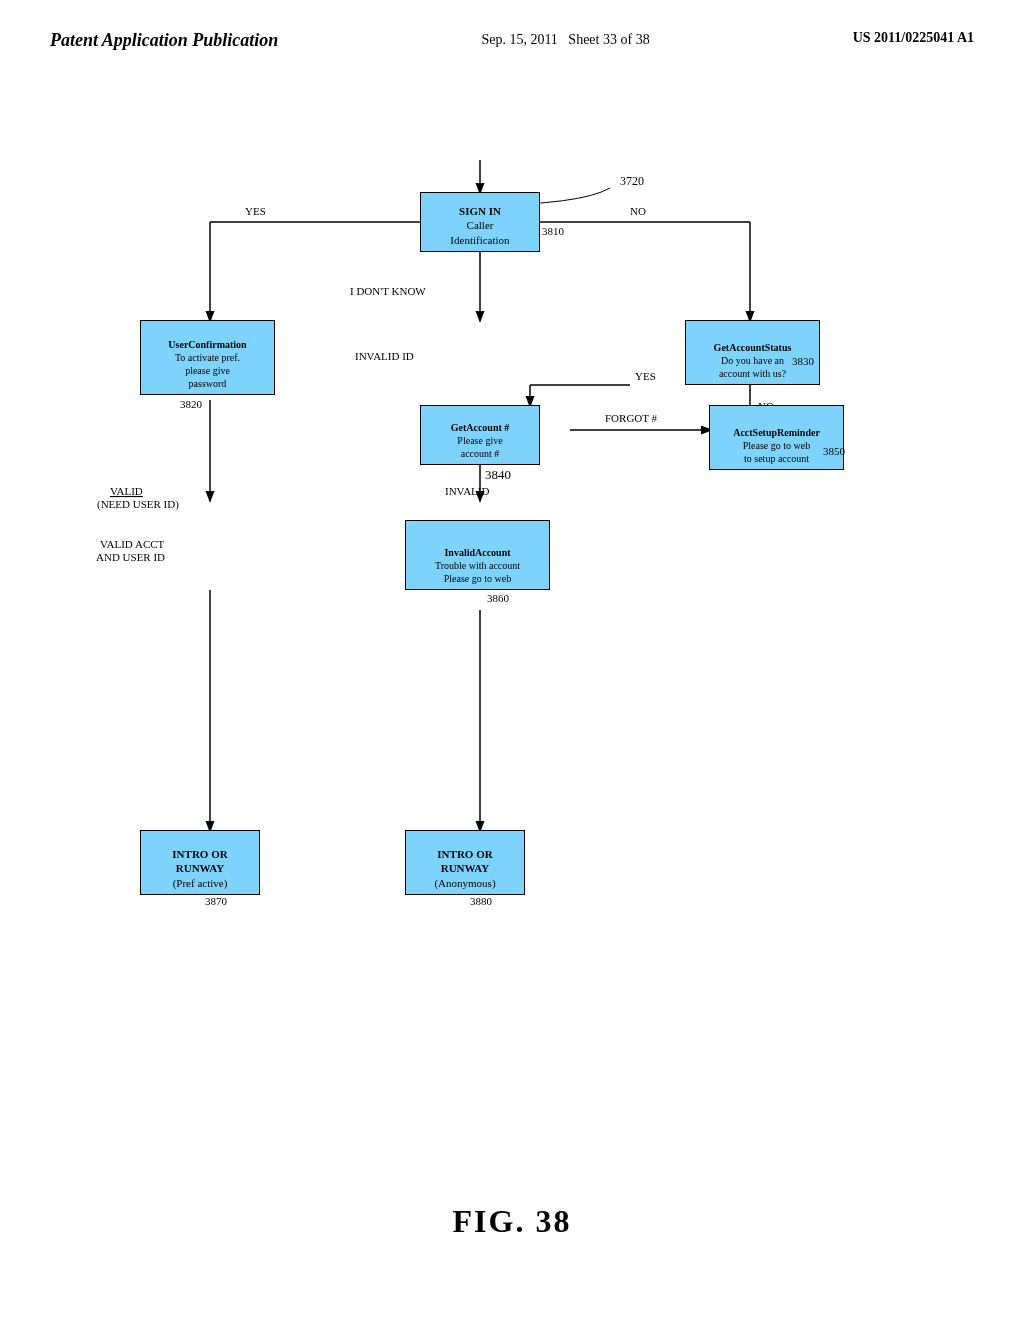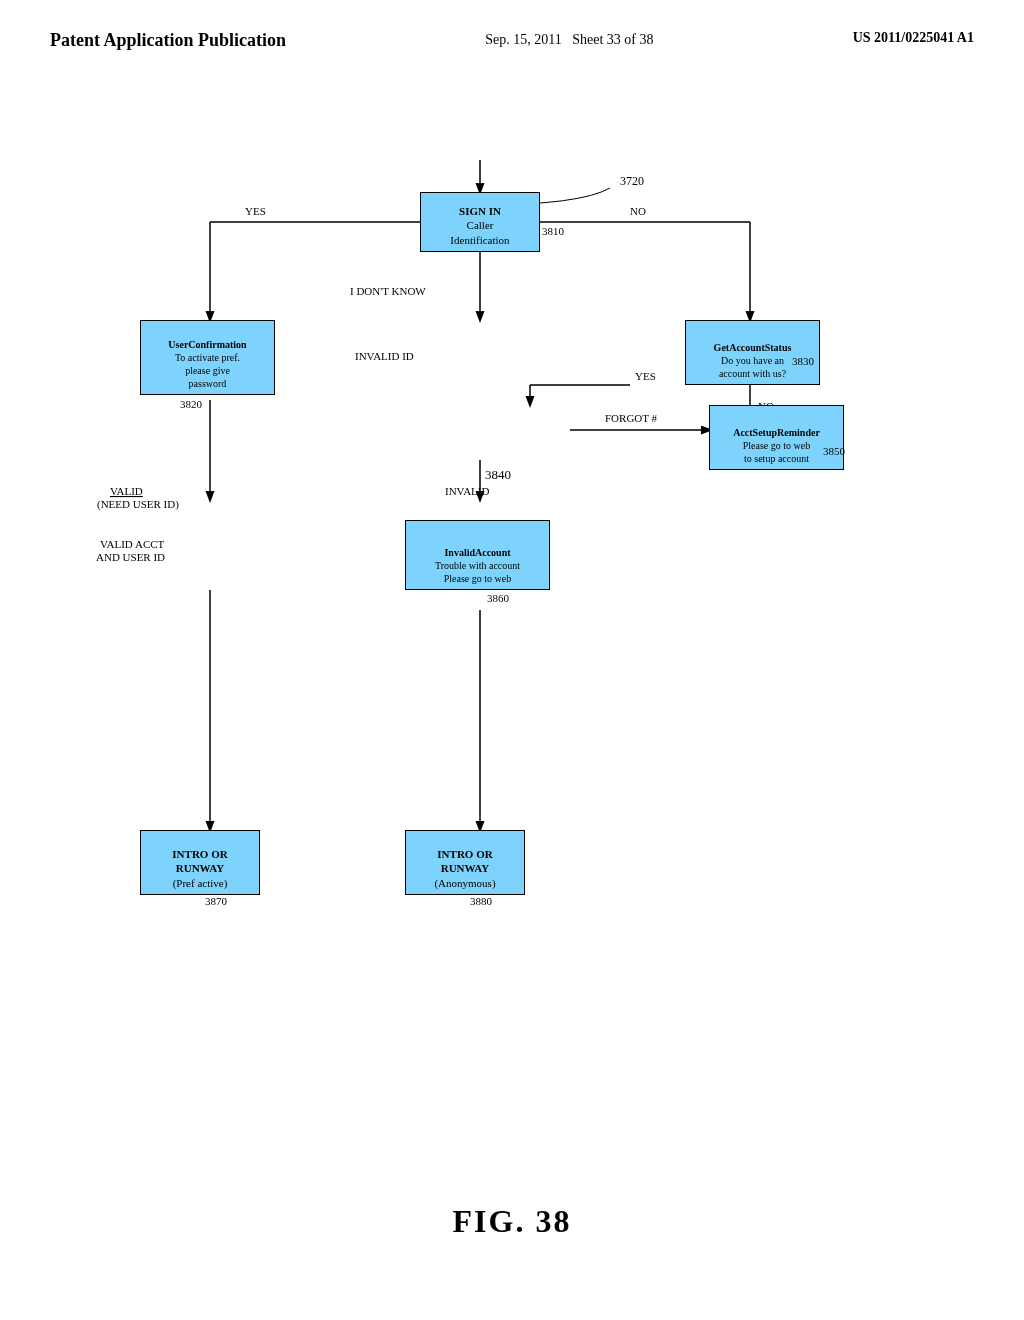--- a/index.html
+++ b/index.html
@@ -15,20 +15,21 @@
     
     .header {
       display: flex;
       justify-content: space-between;
       align-items: flex-start;
       padding: 30px 50px 0 50px;
     }
     .header-left {
       font-size: 18px;
       font-weight: bold;
+      font-style: italic;
     }
     .header-center {
       font-size: 14px;
       text-align: center;
       line-height: 1.4;
     }
     .header-right {
       font-size: 14px;
       font-weight: bold;
     }
@@ -167,20 +168,27 @@
   <div class="box" style="left:635px; top:190px; width:135px; height:65px; font-size:10px;">
     <div>
       <div style="font-weight:bold;">GetAccountStatus</div>
       <div>Do you have an</div>
       <div>account with us?</div>
     </div>
   </div>
 
   <div style="position:absolute; left:742px; top:225px; font-size:11px;">3830</div>
 
+  <div class="box" style="left:370px; top:275px; width:120px; height:60px; font-size:10px;">
+    <div>
+      <div style="font-weight:bold;">GetAccount #</div>
+      <div>Please give</div>
+      <div>account #</div>
+    </div>
+  </div>
 
   <div style="position:absolute; left:435px; top:337px; font-size:13px;">3840</div>
 
   <div class="box" style="left:635px; top:275px; width:135px; height:65px; font-size:10px;margin-left:24px;">
     <div>
       <div style="font-weight:bold;">AcctSetupReminder</div>
       <div>Please go to web</div>
       <div>to setup account</div>
     </div>
   </div>

